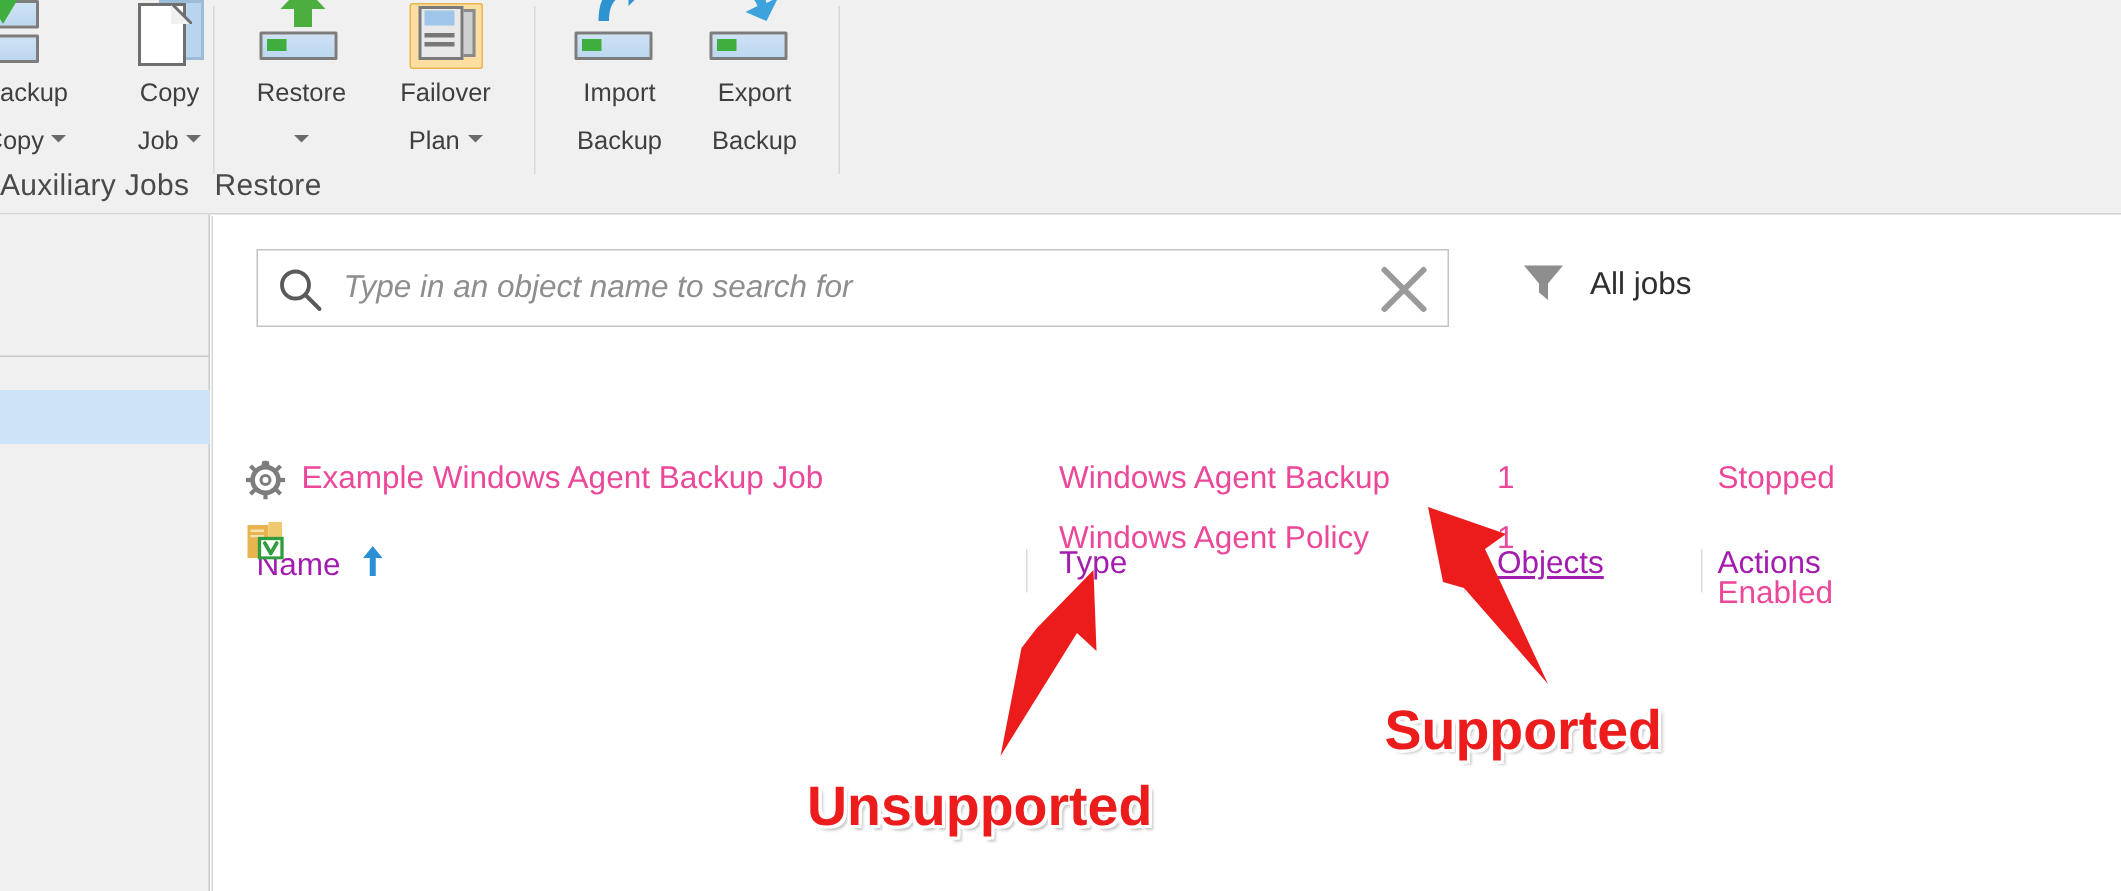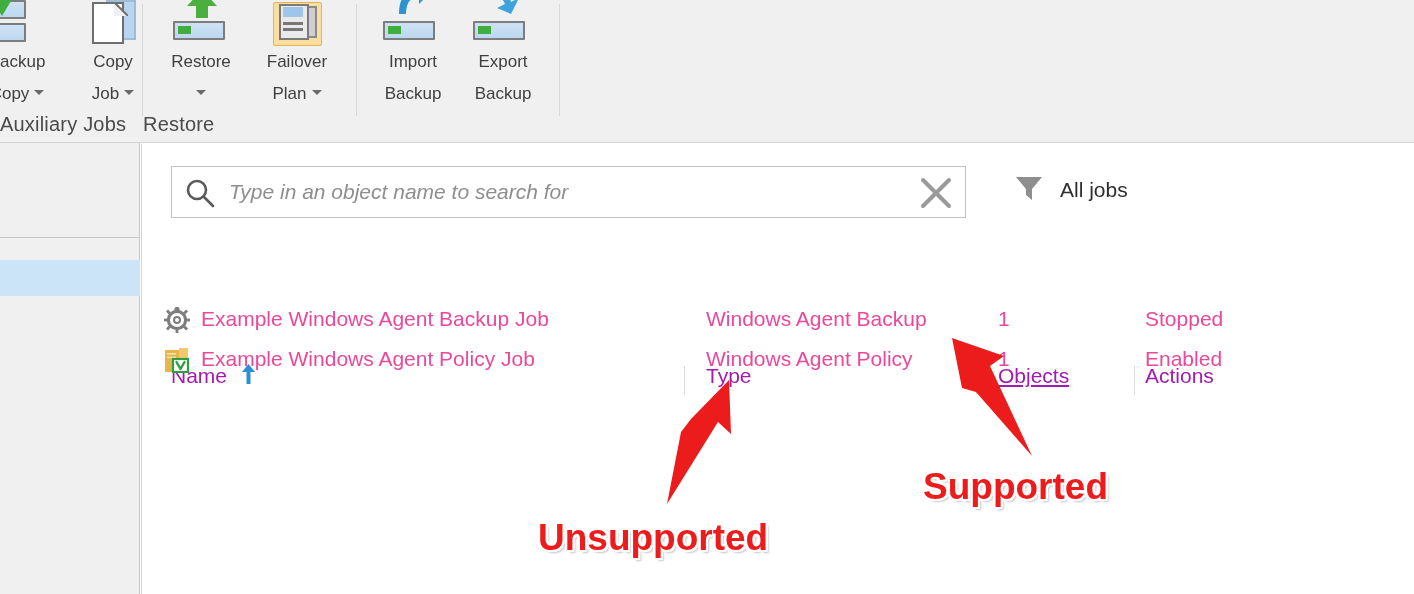--- a/index.html
+++ b/index.html
@@ -418,24 +418,23 @@
         <span class="cell-icon">
           <svg width="26" height="26" viewBox="0 0 26 26">
             <path d="M1 3 L15 3 L15 25 L1 25 Z" fill="#e8b44d"></path>
             <path d="M3 6 L12 6 L12 7.6 L3 7.6 Z" fill="#f6e3b5"></path>
             <path d="M3 9.6 L12 9.6 L12 11.2 L3 11.2 Z" fill="#f6e3b5"></path>
             <path d="M15 1 L24 1 L24 14 L15 14 Z" fill="#f0c96f"></path>
             <rect x="9" y="12" width="15" height="13" fill="#ffffff" stroke="#2f9e3f" stroke-width="2.2"></rect>
             <path d="M12.5 15 L16.5 22 L20.5 15" fill="none" stroke="#2f9e3f" stroke-width="2.4" stroke-linecap="round" stroke-linejoin="round"></path>
           </svg>
         </span>
-        <span class="cell" style="left:59px;">Example Windows Agent Policy Job</span>
         <span class="cell" style="left:564px;">Windows Agent Policy</span>
         <span class="cell" style="left:856px;">1</span>
-        <span class="cell" style="left:1003px;">Enabled</span>
+        <span class="cell" style="left:1003px;margin-top:37px;">Enabled</span>
       </div>
 
     </div>
   </div>
 
   <svg class="anno-arrow" style="left:645px; top:372px;" width="110" height="140" viewBox="0 0 110 140">
     <path d="M84 8 L86 62 L73 50 L22 132 L36 60 L46 47 Z" fill="#ed1c1c"></path>
   </svg>
 
   <svg class="anno-arrow" style="left:946px; top:334px;" width="110" height="130" viewBox="0 0 110 130">

